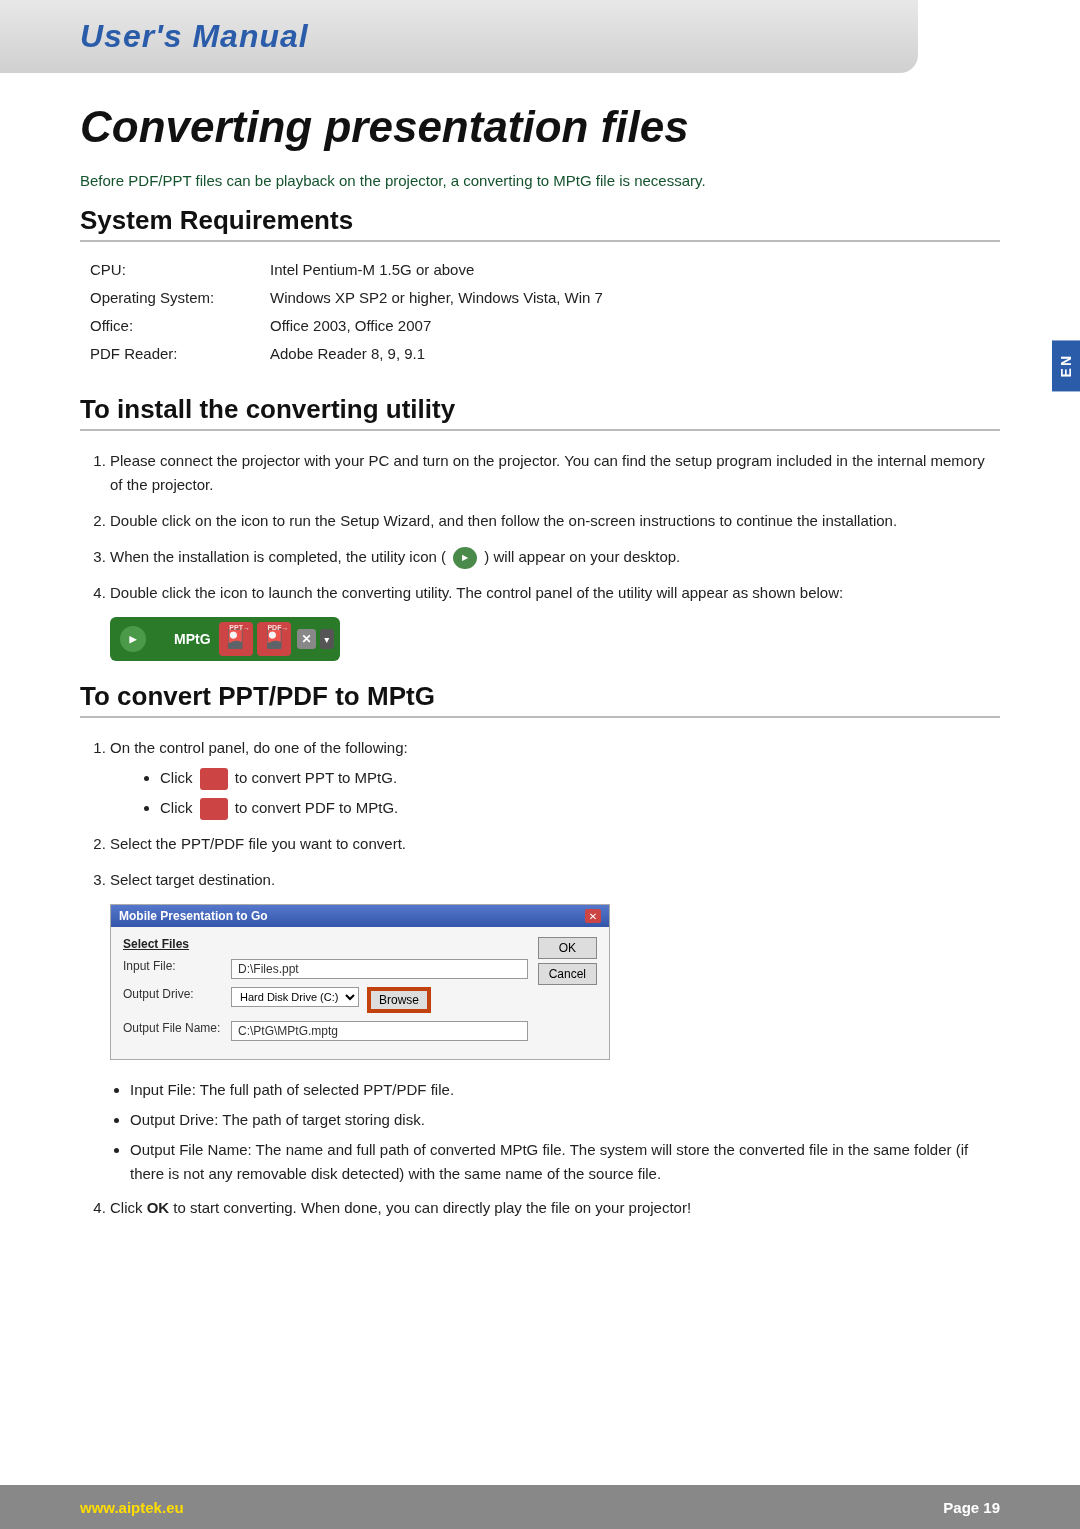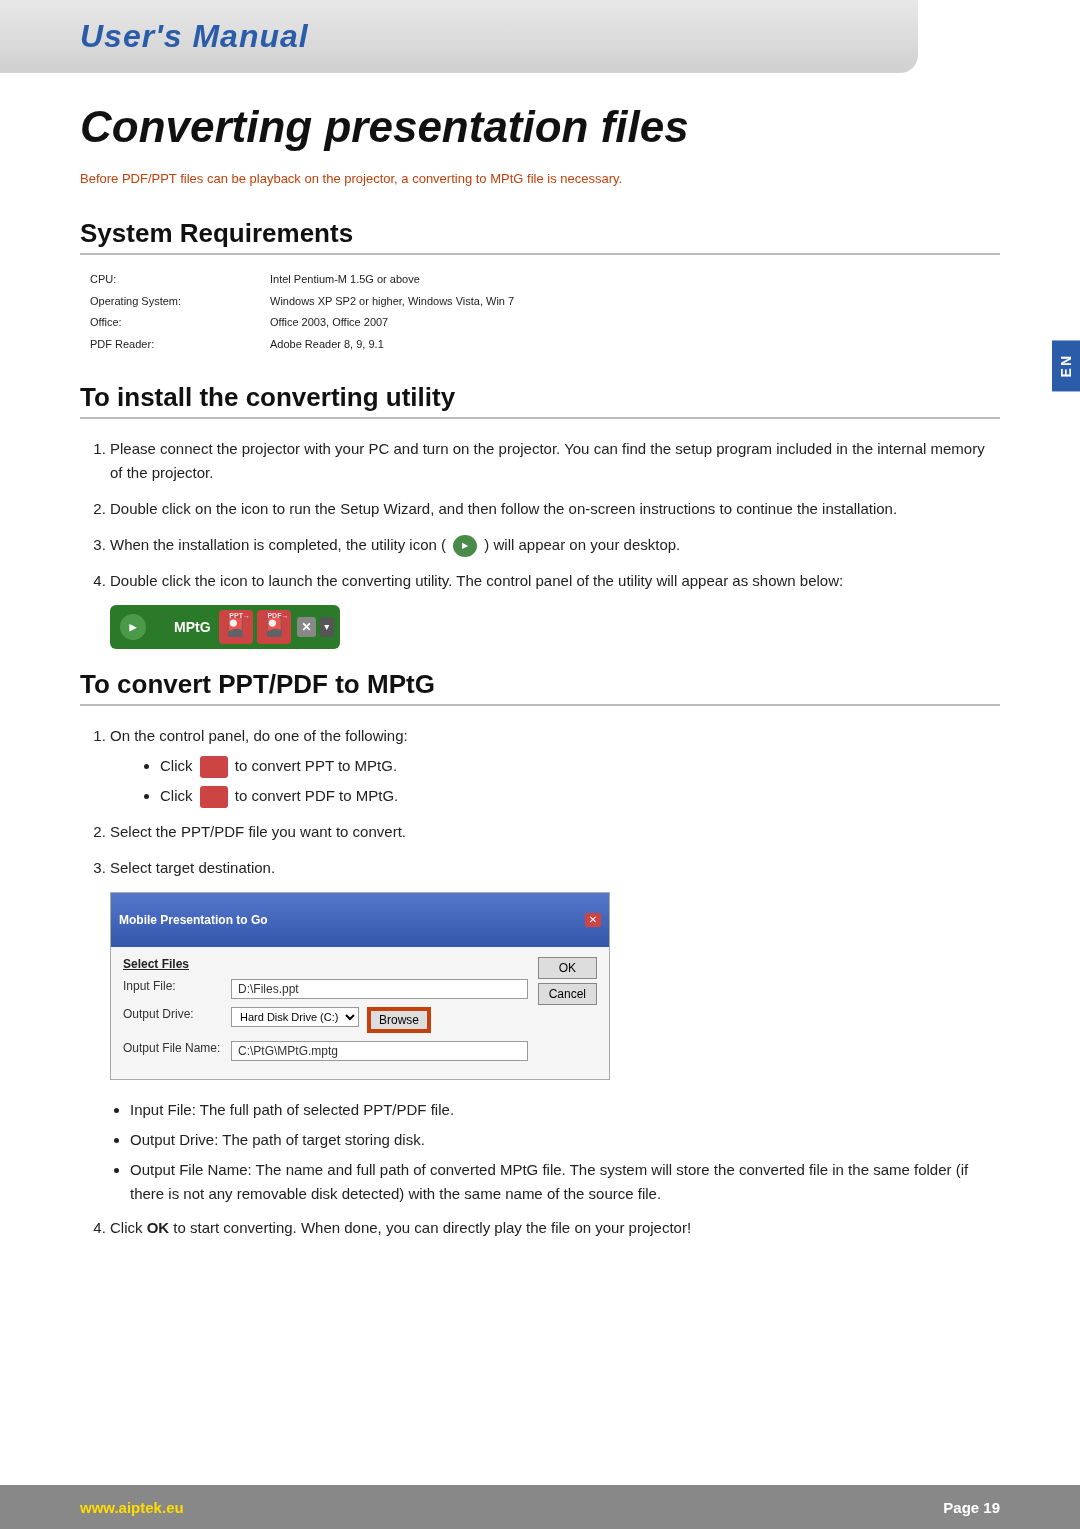--- a/index.html
+++ b/index.html
@@ -53,44 +53,44 @@
     .page-main-title {
       font-size: 44px;
       font-weight: 900;
       font-style: italic;
       color: #111;
       margin-bottom: 18px;
       line-height: 1.1;
     }
 
     .intro-text {
-      font-size: 13px;
-      color: #c2410c;
-      margin-bottom: 28px;
+      font-size: 15px;
+      color: #14532d;
+      margin-bottom: 12px;
       line-height: 1.6;
     }
 
     .section-heading {
       font-size: 26px;
       font-weight: 900;
       color: #111;
       border-bottom: 2px solid #bbb;
       padding-bottom: 4px;
       margin-bottom: 16px;
       margin-top: 10px;
     }
 
     .spec-table {
       margin-bottom: 28px;
       margin-left: 10px;
     }
     .spec-row {
       display: flex;
       margin-bottom: 4px;
-      font-size: 11px;
+      font-size: 15px;
       line-height: 1.6;
     }
     .spec-label {
       width: 180px;
       flex-shrink: 0;
       color: #222;
     }
     .spec-value {
       color: #222;
     }
@@ -215,21 +215,21 @@
       border: 1px solid #aaa;
       background: #f0f0f0;
       width: 500px;
       margin: 10px 0 18px 30px;
       padding: 0;
       font-size: 12px;
     }
     .dialog-title-bar {
       background: linear-gradient(to bottom, #5577cc, #3355aa);
       color: white;
-      padding: 20px 8px;
+      padding: 4px 8px;
       font-size: 12px;
       font-weight: bold;
       display: flex;
       justify-content: space-between;
       align-items: center;
     }
     .dialog-title-bar .close-btn {
       background: #cc4444;
       color: white;
       border: none;

